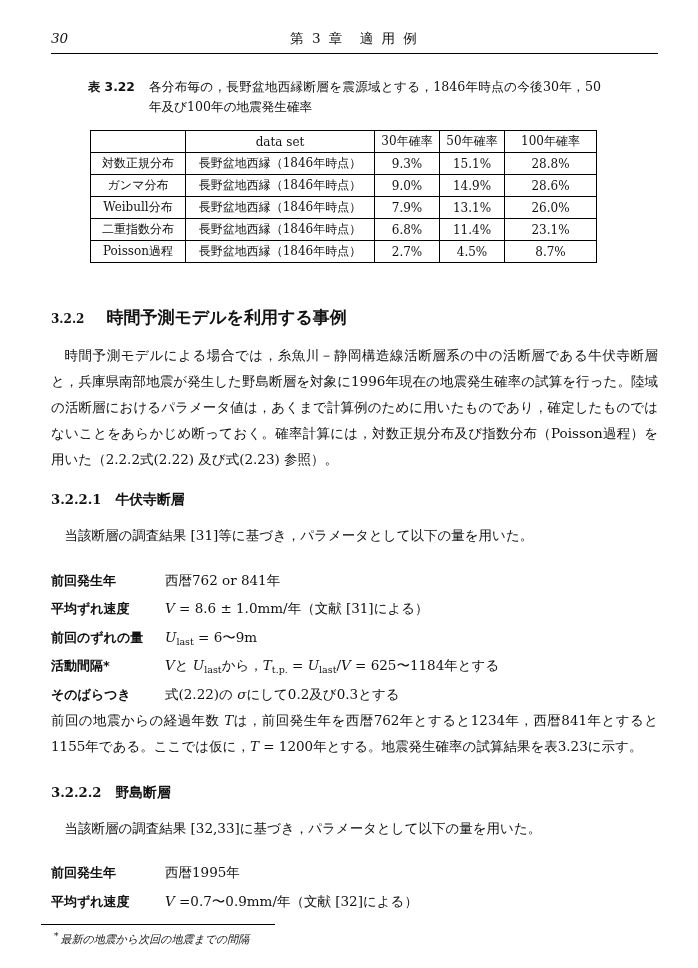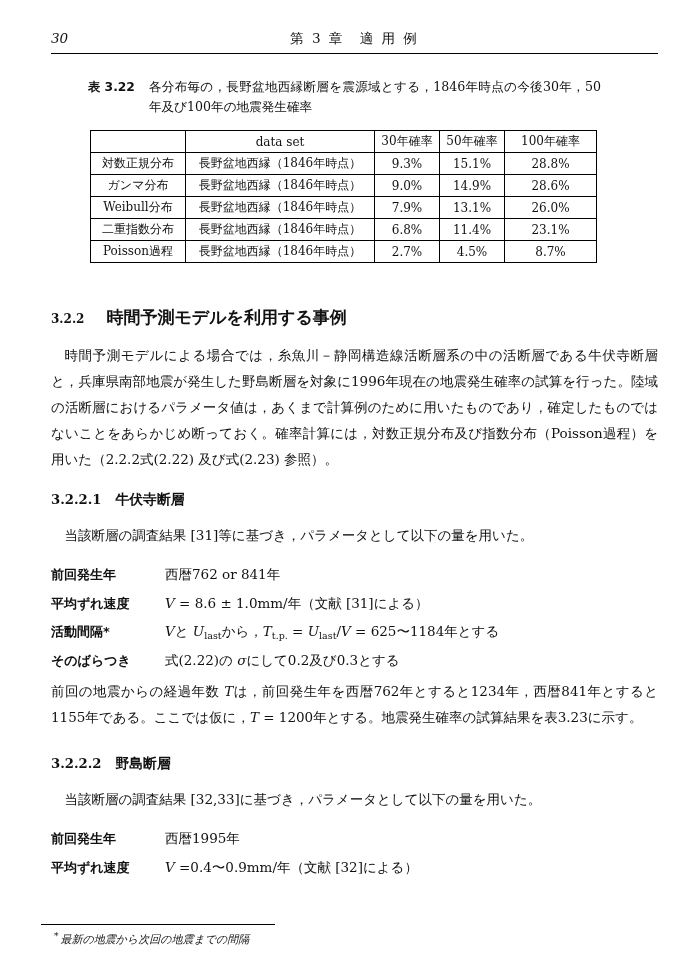--- a/index.html
+++ b/index.html
@@ -78,21 +78,21 @@
   .h-sub .sec-num{margin-right:14px;font-size:13.2px;}
   .h-3221{margin-top:19px;}
   .h-3222{margin-top:25px;}
   .p-322{margin-top:13px;}
   .p-sub-intro{margin-top:13px;}
   .p-closing{margin-top:3px;}
   
   .param-list{margin-top:13px;}
   .param-list .param-row{
     display:flex;
-    align-items:center;
+    align-items:flex-end;
     height:28.5px;
   }
   .param-label{
     font-family:"DejaVu Sans","Liberation Sans",sans-serif;
     font-weight:bold;
     width:114px;
     flex:none;
     font-size:13px;
   }
   .param-value{flex:1;}
@@ -206,20 +206,24 @@
   <div class="param-list">
       <div class="param-row">
         <span class="param-label">前回発生年</span>
         <span class="param-value"><span>西暦762 or 841年</span></span>
       </div>
       <div class="param-row">
         <span class="param-label">平均ずれ速度</span>
         <span class="param-value"><span class="mi">V</span><span> = 8.6 ± 1.0mm/年（文献 [31]による）</span></span>
       </div>
       <div class="param-row">
+        <span class="param-label">前回のずれの量</span>
+        <span class="param-value"><span class="mi">U</span><span class="msub">last</span><span> = 6〜9m</span></span>
+      </div>
+      <div class="param-row">
         <span class="param-label">活動間隔*</span>
         <span class="param-value"><span class="mi">V</span><span>と </span><span class="mi">U</span><span class="msub">last</span><span>から，</span><span class="mi">T</span><span class="msub">t.p.</span><span> = </span><span class="mi">U</span><span class="msub">last</span><span>/</span><span class="mi">V</span><span> = 625〜1184年とする</span></span>
       </div>
       <div class="param-row">
         <span class="param-label">そのばらつき</span>
         <span class="param-value"><span>式(2.22)の </span><span class="mi">σ</span><span>にして0.2及び0.3とする</span></span>
       </div>
     </div>
 
   <p class="para p-closing"><span>前回の地震からの経過年数 </span><span class="mi">T</span><span>は，前回発生年を西暦762年とすると1234年，西暦841年とすると1155年である。ここでは仮に，</span><span class="mi">T</span><span> = 1200年とする。地震発生確率の試算結果を表3.23に示す。</span></p>
@@ -231,21 +235,21 @@
 
   <p class="para indent p-sub-intro">当該断層の調査結果 [32,33]に基づき，パラメータとして以下の量を用いた。</p>
 
   <div class="param-list">
       <div class="param-row">
         <span class="param-label">前回発生年</span>
         <span class="param-value"><span>西暦1995年</span></span>
       </div>
       <div class="param-row">
         <span class="param-label">平均ずれ速度</span>
-        <span class="param-value"><span class="mi">V</span><span> =0.4〜0.9mm/年（文献 [32]による）</span></span>
+        <span class="param-value"><span class="mi">V</span><span> =0.7〜0.9mm/年（文献 [32]による）</span></span>
       </div>
     </div>
 
   <div class="footnote">
     <div class="footnote-rule"></div>
     <div class="footnote-text">
       <span class="footnote-marker">*</span><span>最新の地震から次回の地震までの間隔</span>
     </div>
   </div>
 

